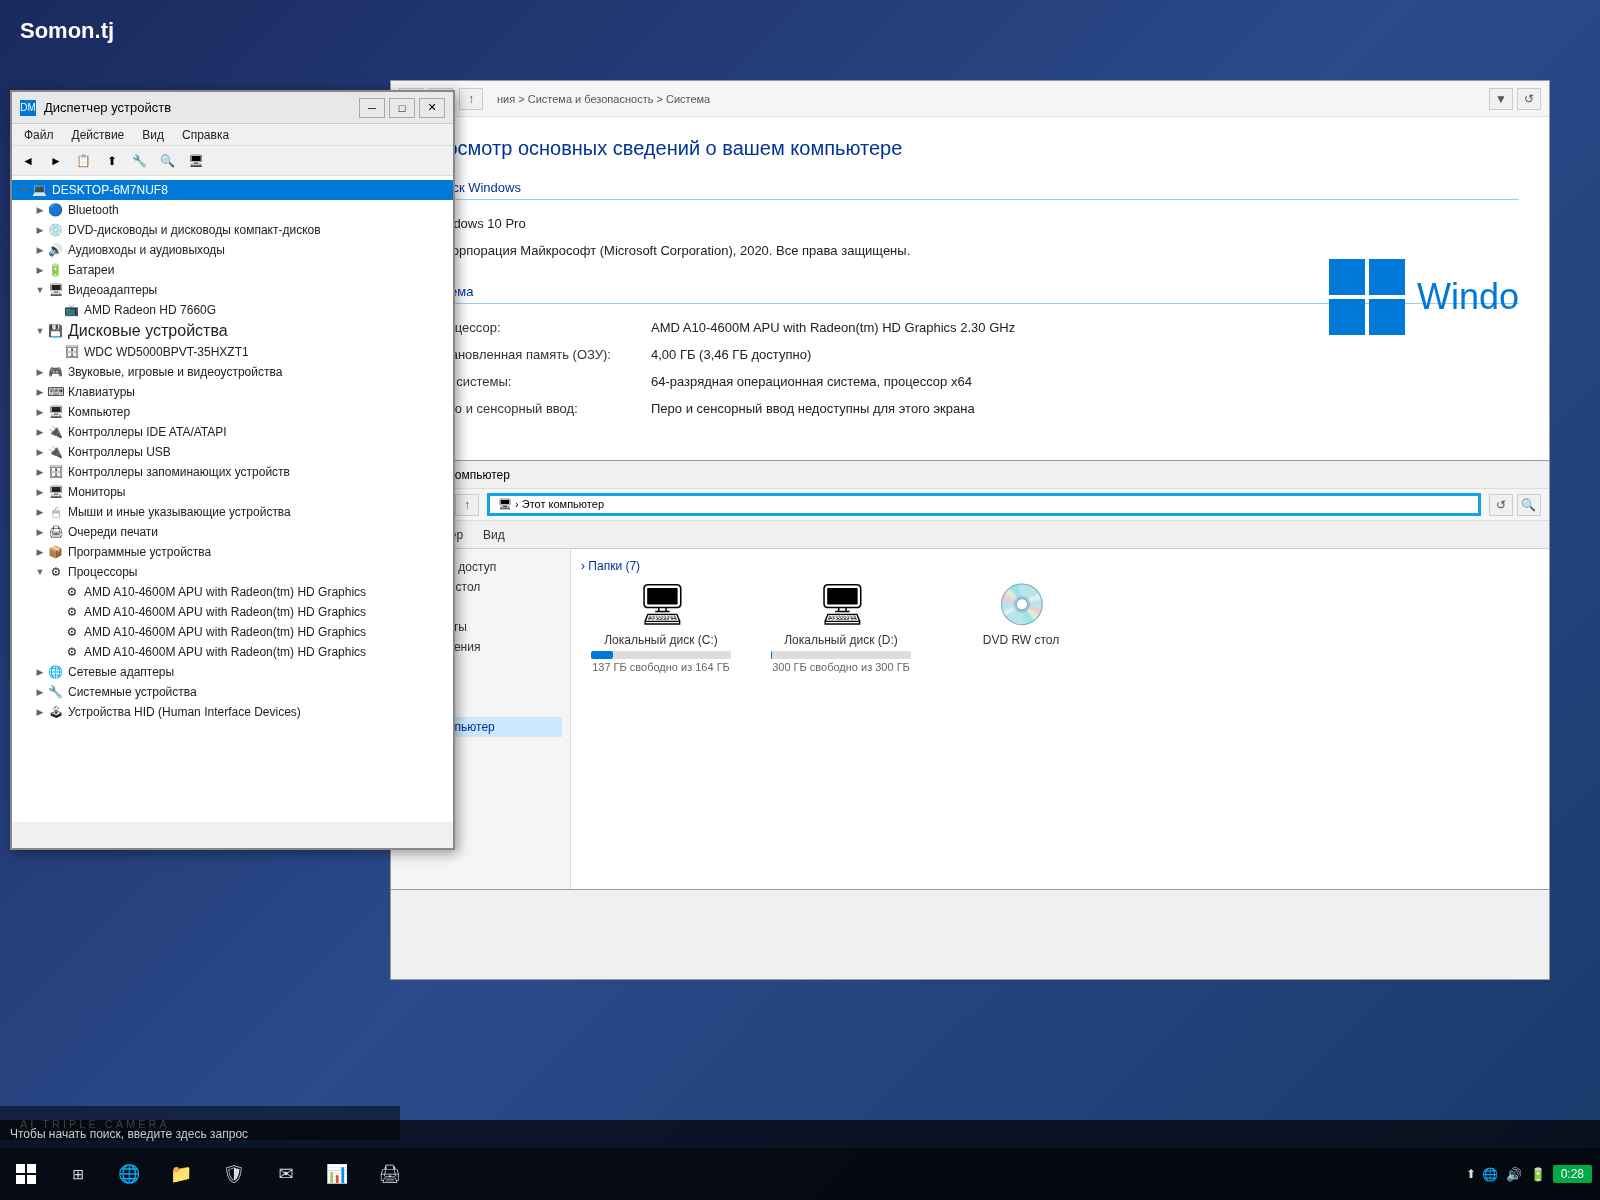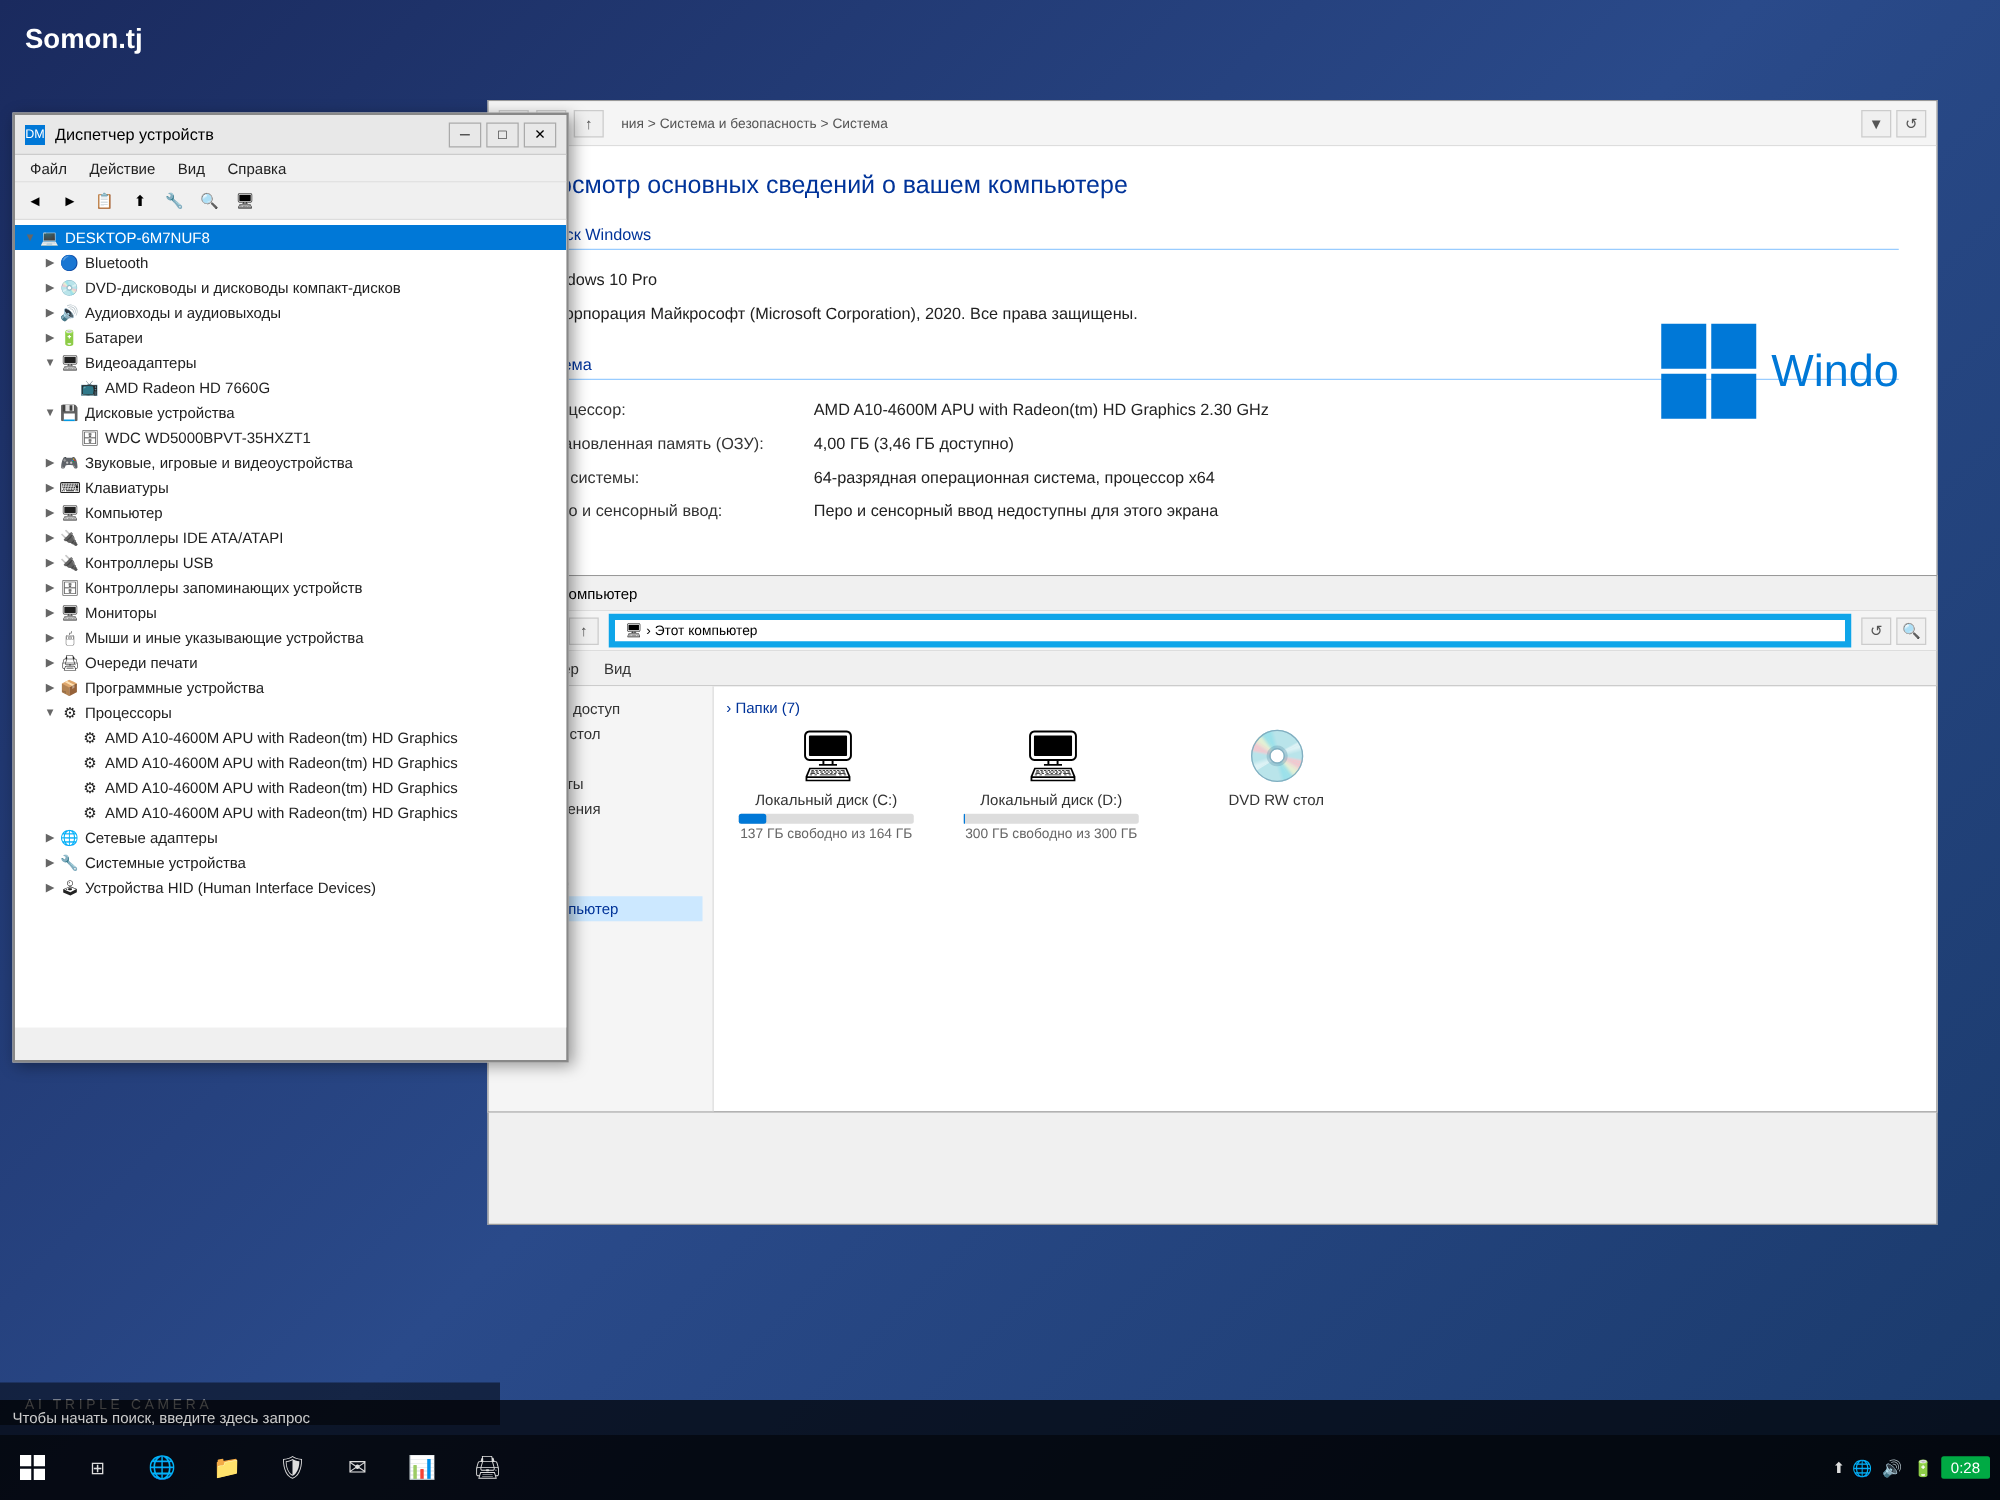--- a/index.html
+++ b/index.html
@@ -566,21 +566,21 @@
 
 <div class="explorer-window">
   <div class="explorer-titlebar">
     <span style="margin-right:6px;">🖥</span>
     <span>Этот компьютер</span>
   </div>
   <div class="explorer-nav">
     <div class="nav-btn-exp">◄</div>
     <div class="nav-btn-exp">►</div>
     <div class="nav-btn-exp">↑</div>
-    <span style="font-size:11px; background:#fff; border:5px solid #0ea5e9; padding:2px 8px; flex:1; margin: 0 4px;">
+    <span style="font-size:11px; background:#fff; border:3px solid #0ea5e9; padding:2px 8px; flex:1; margin: 0 4px;">
       🖥 › <span>Этот компьютер</span>
     </span>
     <div class="nav-btn-exp">↺</div>
     <div class="nav-btn-exp">🔍</div>
   </div>
   <div class="explorer-ribbon">
     <span style="cursor:pointer; color:#333;">Компьютер</span>
     <span style="cursor:pointer; color:#333;">Вид</span>
   </div>
   <div class="explorer-body">
@@ -701,21 +701,21 @@
       <div class="tree-node">
     <span class="tree-indent" style="width:32px; display:inline-block;"></span>
     <span class="tree-expander"></span>
     <span class="tree-icon">📺</span>
     <span style="font-size:12px;">AMD Radeon HD 7660G</span>
   </div>
       <div class="tree-node">
     <span class="tree-indent" style="width:16px; display:inline-block;"></span>
     <span class="tree-expander">▼</span>
     <span class="tree-icon">💾</span>
-    <span style="font-size:12px;">Дисковые устройства</span>
+    <span style="font-size:16px;">Дисковые устройства</span>
   </div>
       <div class="tree-node">
     <span class="tree-indent" style="width:32px; display:inline-block;"></span>
     <span class="tree-expander"></span>
     <span class="tree-icon">🗄</span>
     <span style="font-size:12px;">WDC WD5000BPVT-35HXZT1</span>
   </div>
       <div class="tree-node">
     <span class="tree-indent" style="width:16px; display:inline-block;"></span>
     <span class="tree-expander">▶</span>

